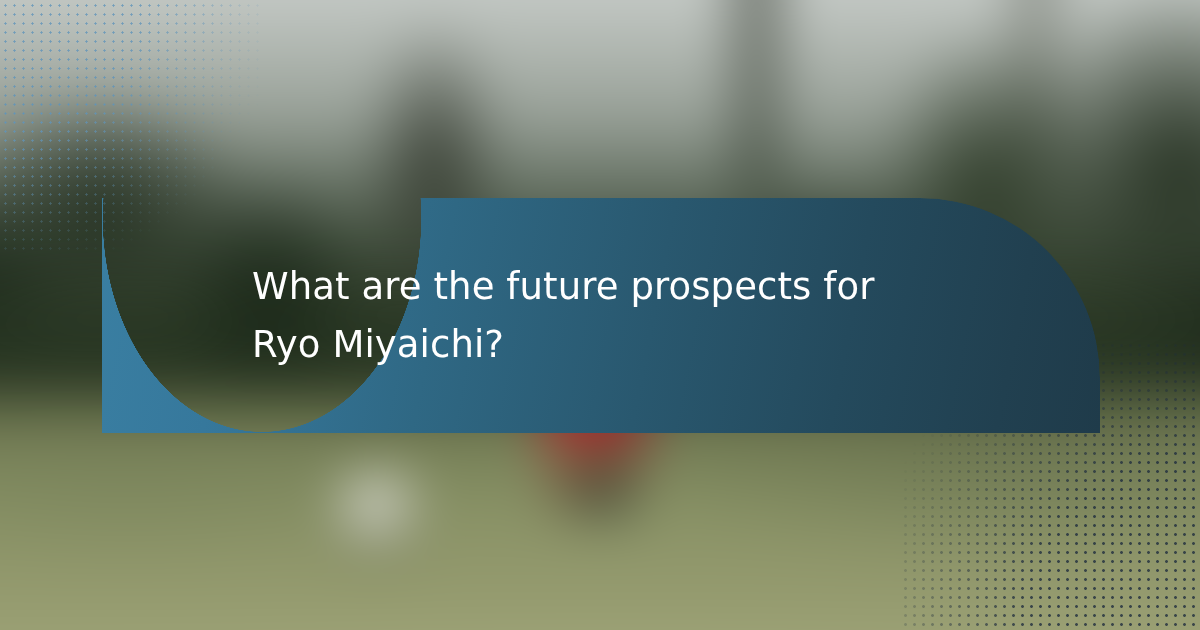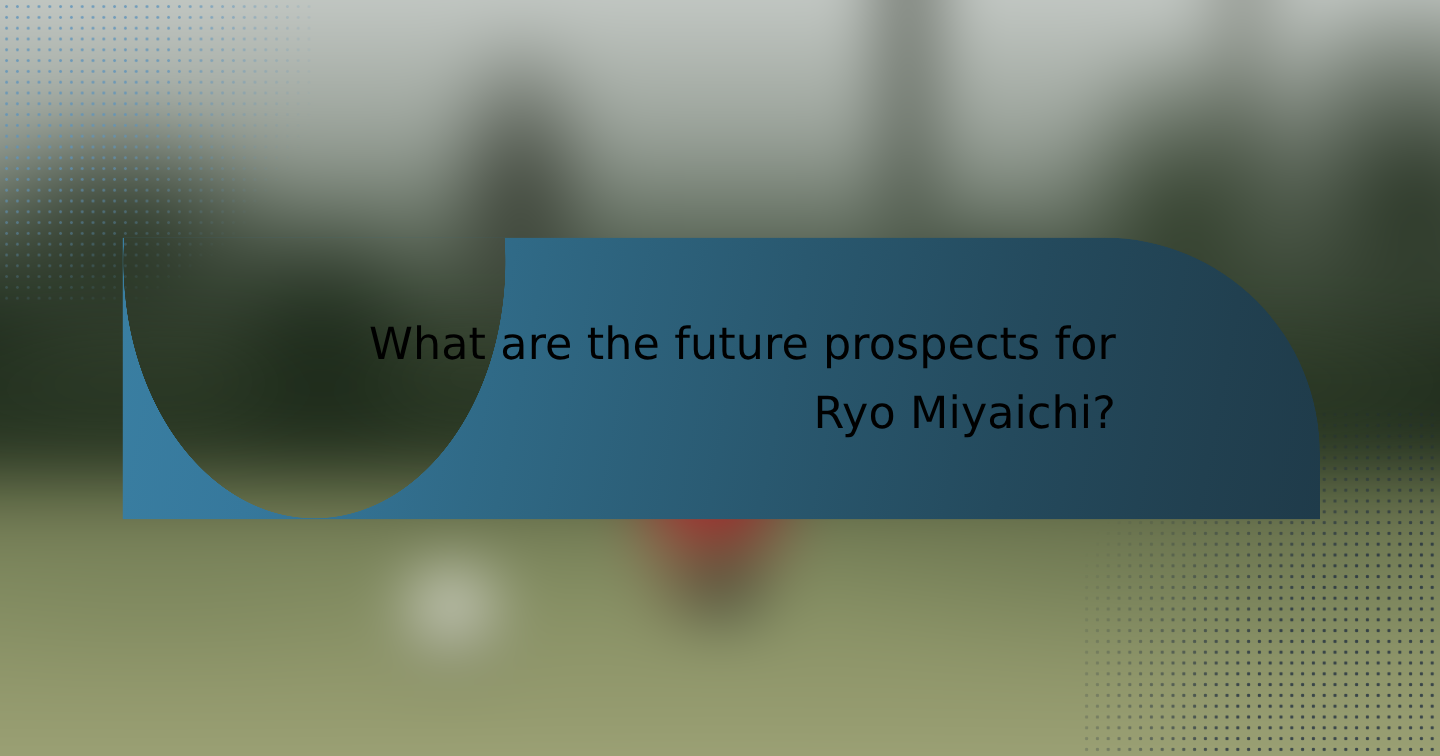--- a/index.html
+++ b/index.html
@@ -220,22 +220,22 @@
     justify-content: center;
     box-sizing: border-box;
     padding: 0 170px 0 150px;
   }
   .banner-text h1 {
     margin: 0;
     font-family: "DejaVu Sans", sans-serif;
     font-weight: 400;
     font-size: 37px;
     line-height: 58px;
-    color: #000000;
-    text-align: right;
+    color: #ffffff;
+    text-align: left;
     letter-spacing: 0.1px;
   }
 </style>
 </head>
 <body>
 
 <div class="canvas">
 
   <div class="photo">
     <div class="photo-layer">

